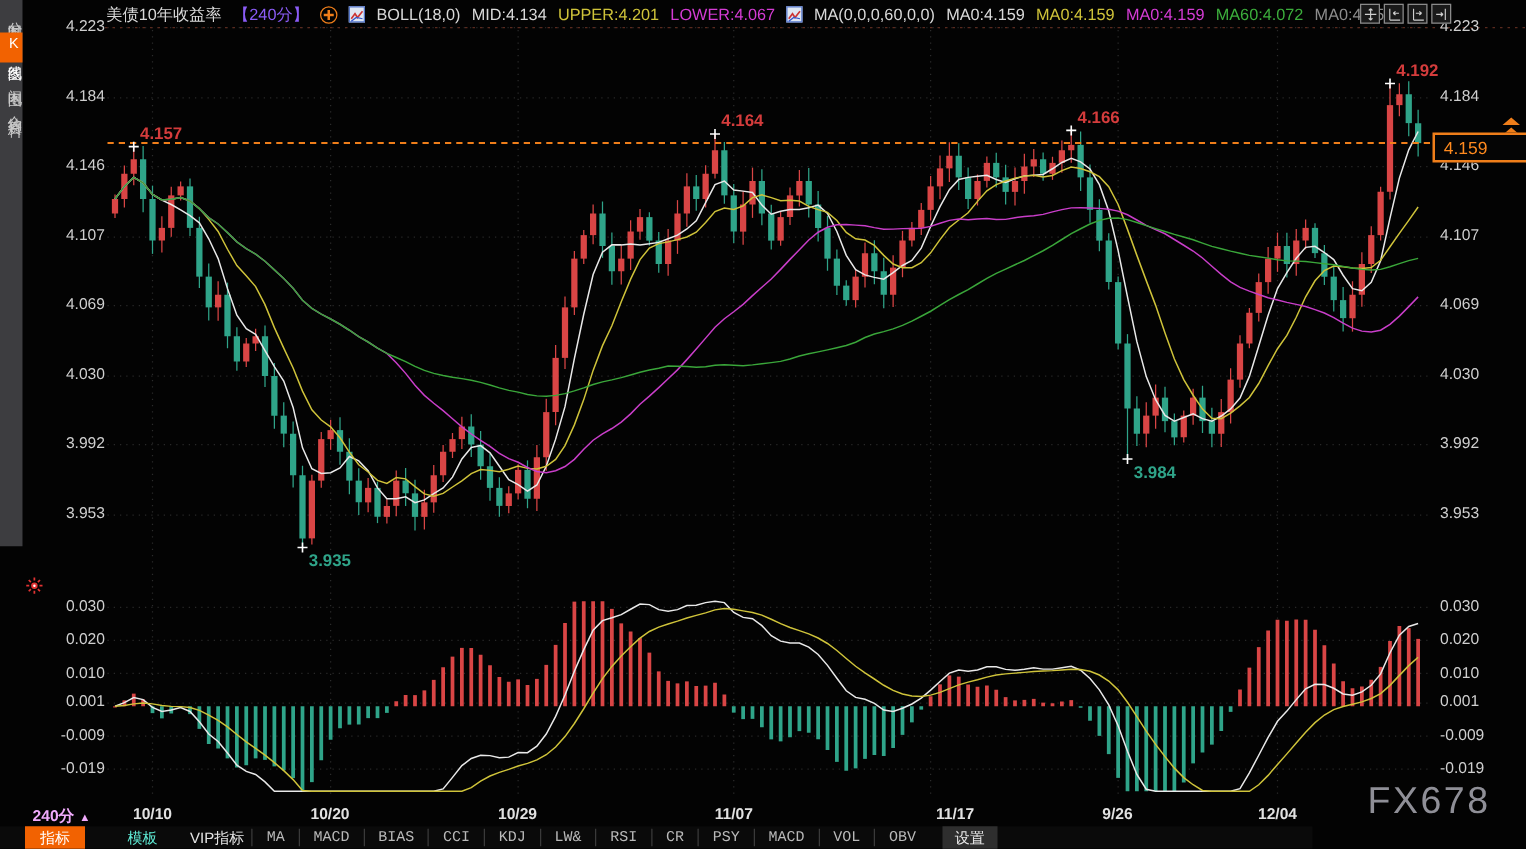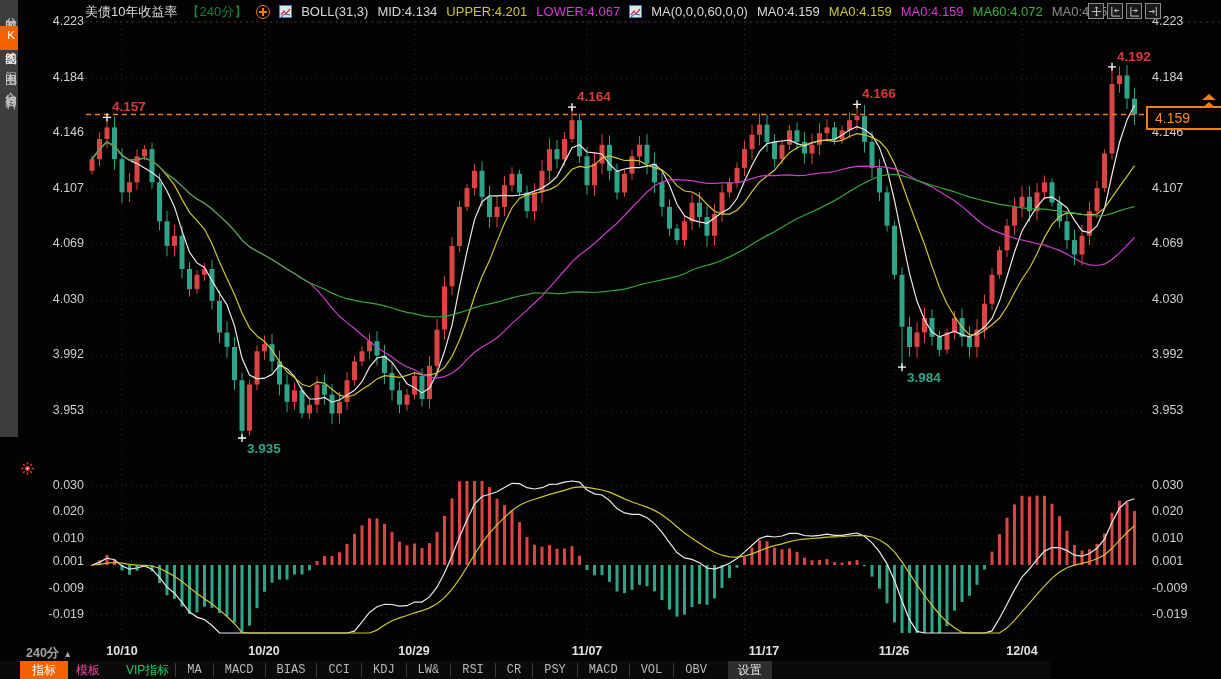--- a/index.html
+++ b/index.html
@@ -7,51 +7,51 @@
   #app{position:relative;width:1221px;height:679px;background:#030303;}
   
   .sidebar{position:absolute;left:0;top:0;width:18px;height:437px;background:#3d3d40;
            display:flex;flex-direction:column;align-items:center;padding-top:5px;gap:9px;box-sizing:border-box;}
   .side-item{writing-mode:vertical-rl;text-orientation:upright;font-size:11.5px;color:#c9c9c9;
              letter-spacing:2px;cursor:pointer;padding:3px 0;width:18px;text-align:center;}
   .side-item.active{background:#f26201;color:#fff;}
   
   .hdr{position:absolute;left:85px;top:3px;height:17px;display:flex;align-items:center;gap:9px;
        font-size:13px;white-space:nowrap;z-index:6;justify-content:space-between;}
-  .h-white{color:#d9d9d9}.h-orange{color:#15803d}.h-yellow{color:#cfc33a}
+  .h-white{color:#d9d9d9}.h-orange{color:#8b5cf6}.h-yellow{color:#cfc33a}
   .h-magenta{color:#d43cd4}.h-green{color:#3cae3c}.h-gray{color:#8c8c8c}
   .circle-plus{width:12px;height:12px;border:1.5px solid #ef7e1a;border-radius:50%;position:relative;display:inline-block;}
   .circle-plus::before,.circle-plus::after{content:"";position:absolute;background:#ef7e1a;}
   .circle-plus::before{left:2px;right:2px;top:5px;height:2px;}
   .circle-plus::after{top:2px;bottom:2px;left:5px;width:2px;}
   .mini-chart{width:13px;height:13px;background:#dfe6f2;border:1px solid #5577cc;box-sizing:border-box;display:inline-block;}
   .ctl-icons{position:absolute;left:1088px;top:3px;display:flex;gap:3px;z-index:6;}
   .ctl{width:14px;height:14px;border:1px solid #8a8a8a;background:#1a1a1a;display:flex;align-items:center;justify-content:center;cursor:pointer;}
   
   .yl,.yr{position:absolute;font-size:12.5px;color:#cfcfcf;z-index:3;}
   .yl{left:42px;width:42px;text-align:right;}
   .yr{left:1152px;width:50px;text-align:left;}
   
   .xd{position:absolute;top:644px;width:48px;text-align:center;font-size:12.5px;font-weight:bold;color:#e2e2e2;z-index:3;}
-  .period-chip{position:absolute;left:26px;top:645px;color:#a3a3a3;font-size:12.5px;font-weight:bold;z-index:4;cursor:pointer;}
+  .period-chip{position:absolute;left:26px;top:645px;color:#f0abfc;font-size:12.5px;font-weight:bold;z-index:4;cursor:pointer;}
   .period-chip .tri{font-size:9px;margin-left:4px;}
   
   .macd-hdr{position:absolute;left:88px;top:460px;display:flex;gap:11px;font-size:13px;z-index:3;}
   
   .price-box{position:absolute;left:1146px;top:106px;width:70px;height:20px;border:2px solid #ef7e1a;
              background:#050505;color:#ff8a1e;font-size:14px;line-height:20px;padding-left:7px;z-index:5;}
   
   .watermark{position:absolute;left:1094px;top:624px;font-size:30px;color:#8f8f97;letter-spacing:2px;z-index:4;}
   
   .toolbar{position:absolute;left:0;top:661px;width:1050px;height:18px;background:#0a0a0a;
            display:flex;align-items:center;font-size:12px;z-index:6;}
   .tb{cursor:pointer;white-space:nowrap;}
   .tb-active{background:#f26201;color:#fff;margin-left:20px;padding:1px 12px;}
-  .tb-cn{color:#ec4899;margin-left:2px;padding:1px 6px;}
-  .tb-vip{color:#22c55e;margin-left:14px;padding:1px 6px;}
+  .tb-cn{color:#5eead4;margin-left:28px;padding:1px 6px;}
+  .tb-vip{color:#e5e5e5;margin-left:14px;padding:1px 6px;}
   .tb-ind{font-family:"Liberation Mono","DejaVu Sans Mono",monospace;color:#b9b9b9;
           border-left:1px solid #3a3a3a;padding:0 11px;}
   .tb-settings{background:#2e2e2e;color:#e8e8e8;margin-left:10px;padding:1px 10px;}
   .alarm{position:absolute;left:20px;top:461px;z-index:3;cursor:pointer;}
   svg.chart{position:absolute;left:0;top:0;z-index:1;}
 </style>
 </head>
 <body>
 
 <div id="app">
@@ -531,21 +531,21 @@
   <div class="hdr">
     <span class="h-white">美债10年收益率</span>
     <span class="h-orange">【240分】</span>
     <span class="circle-plus"></span>
     <span class="mini-chart">
       <svg width="11" height="11" viewBox="0 0 11 11">
           <polyline points="1,8 4,4 6,7 10,2" fill="none" stroke="#c33" stroke-width="1.3"></polyline>
           <polyline points="1,10 5,7 10,8" fill="none" stroke="#35c" stroke-width="1"></polyline>
         </svg>
     </span>
-    <span class="h-white">BOLL(31,3)</span>
+    <span class="h-white">BOLL(18,0)</span>
     <span class="h-white">MID:4.134</span>
     <span class="h-yellow">UPPER:4.201</span>
     <span class="h-magenta">LOWER:4.067</span>
     <span class="mini-chart">
       <svg width="11" height="11" viewBox="0 0 11 11">
           <polyline points="1,8 4,4 6,7 10,2" fill="none" stroke="#c33" stroke-width="1.3"></polyline>
           <polyline points="1,10 5,7 10,8" fill="none" stroke="#35c" stroke-width="1"></polyline>
         </svg>
     </span>
     <span class="h-white">MA(0,0,0,60,0,0)</span>
@@ -625,23 +625,24 @@
   <div class="yr" style="top:607px">-0.019</div>
 
   <div class="period-chip">
     <span>240分</span><span class="tri">▲</span>
   </div>
   <div class="xd" style="left:98px">10/10</div>
   <div class="xd" style="left:240px">10/20</div>
   <div class="xd" style="left:390px">10/29</div>
   <div class="xd" style="left:563px">11/07</div>
   <div class="xd" style="left:740px">11/17</div>
-  <div class="xd" style="left:870px">11/26</div>
+  <div class="xd" style="left:870px">9/26</div>
   <div class="xd" style="left:998px">12/04</div>
 
+  <div class="watermark">FX678</div>
 
   <div class="toolbar">
     <span class="tb tb-active">指标</span>
     <span class="tb tb-cn">模板</span>
     <span class="tb tb-vip">VIP指标</span>
     <span class="tb tb-ind">MA</span>
     <span class="tb tb-ind">MACD</span>
     <span class="tb tb-ind">BIAS</span>
     <span class="tb tb-ind">CCI</span>
     <span class="tb tb-ind">KDJ</span>

